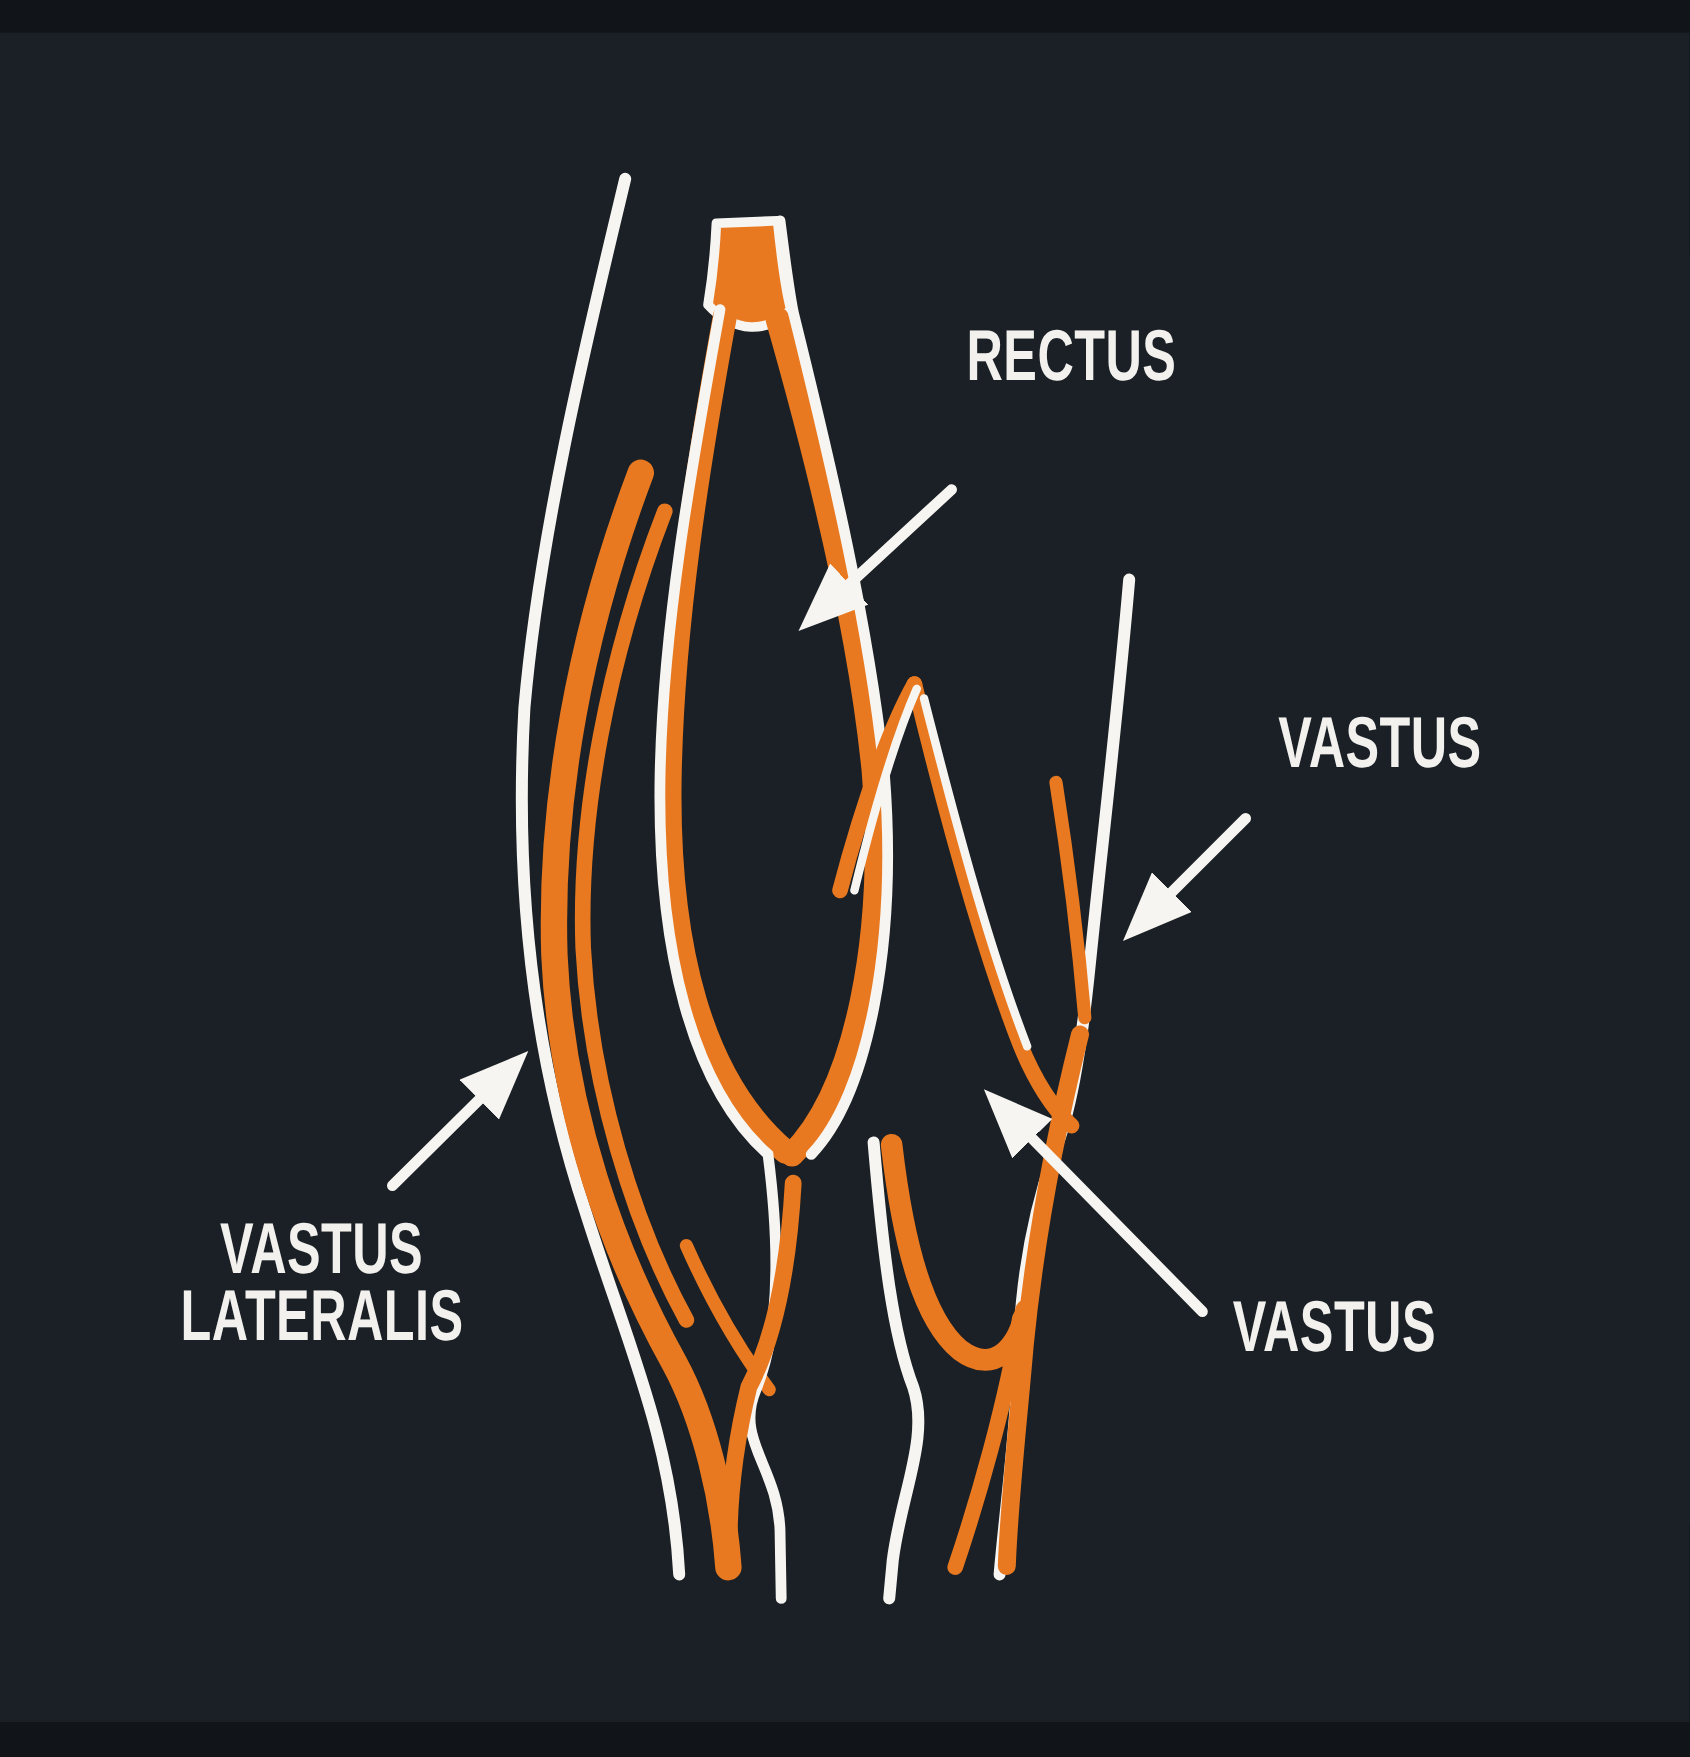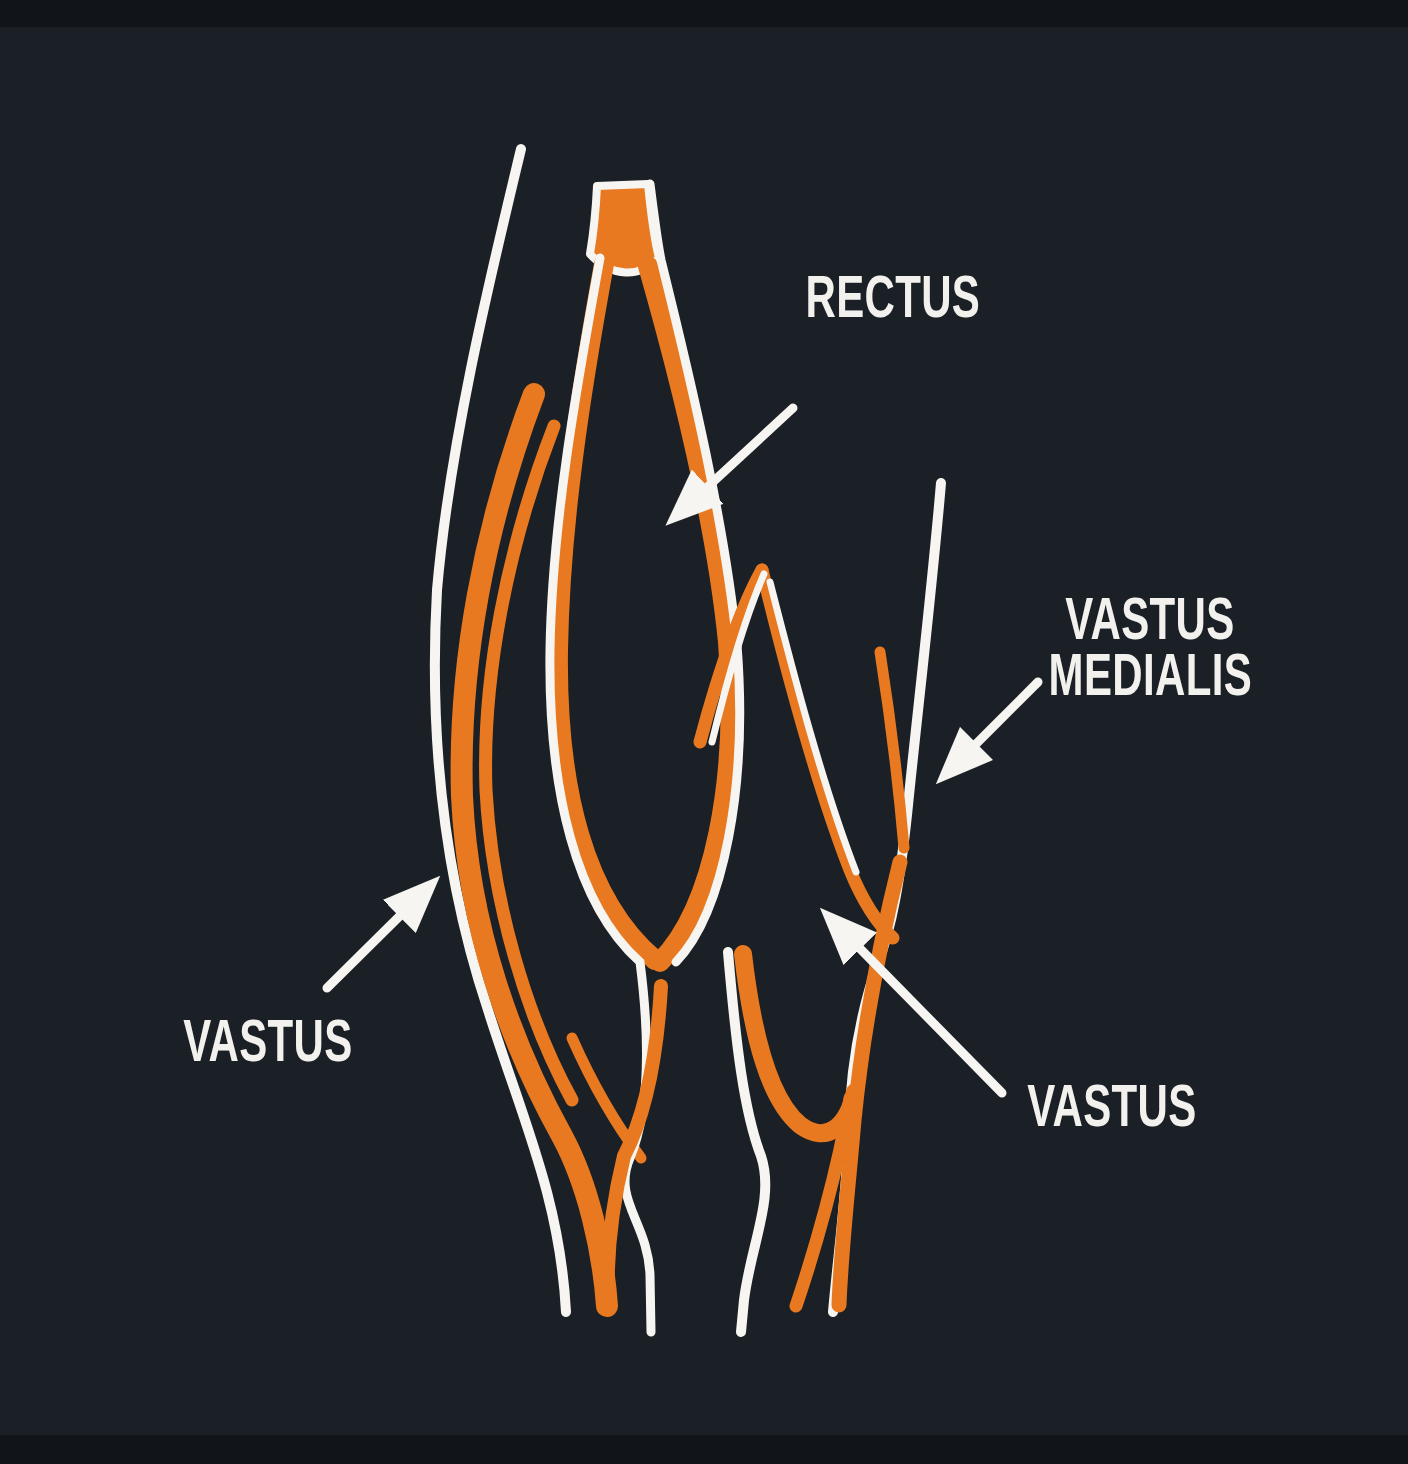--- a/index.html
+++ b/index.html
@@ -109,24 +109,24 @@
       <line class="arrow" marker-end="url(#ah)" x1="1002" y1="1093" x2="830" y2="918"></line>
     </g>
   </svg>
 
   <div class="label" style="left:643px;top:269px;">
     <span class="ln"><span>RECTUS</span></span>
   </div>
 
   <div class="label" style="left:900px;top:591px;">
     <span class="ln"><span>VASTUS</span></span>
-    <span class="ln"><span>MEDIALIS</span></span>
   </div>
 
   <div class="label" style="left:18px;top:1013px;">
     <span class="ln"><span>VASTUS</span></span>
+    <span class="ln"><span>LATERALIS</span></span>
   </div>
 
   <div class="label" style="left:862px;top:1078px;">
     <span class="ln"><span>VASTUS</span></span>
   </div>
 
 </div>
 
 </body></html>

